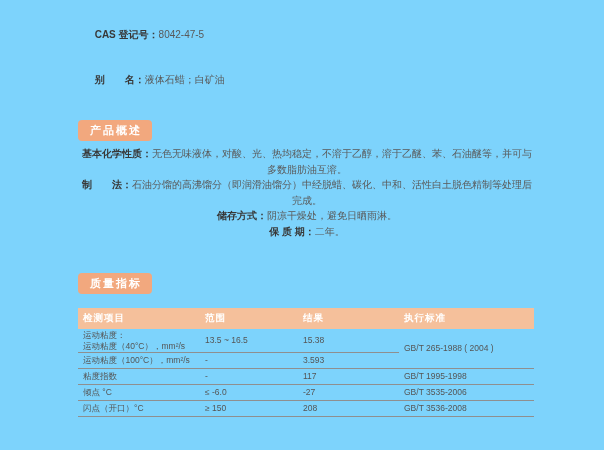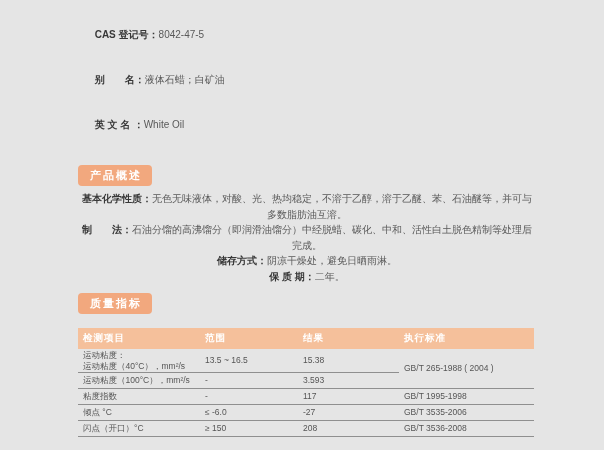--- a/index.html
+++ b/index.html
@@ -1,34 +1,34 @@
 <!DOCTYPE html>
 <html><head>
 <meta charset="utf-8">
 <style>
   * { margin:0; padding:0; box-sizing:border-box; }
   html,body { background:#ffffff; }
   body { font-family:"Liberation Sans","DejaVu Sans",sans-serif; }
   .page {
-    position:relative; width:604px; height:450px; background:#e5e5e5;
+    position:relative; width:604px; height:450px; background:#7dd3fc;
     overflow:hidden; padding:10px 0 0 78px; color:#4a4a4a;
   }
   
   .info { margin-top:2px; }
   .info-line { font-size:10px; line-height:15px; color:#595959; white-space:pre; }
   .info-label { display:inline-block; min-width:39px; font-weight:bold; color:#383838; }
   .info-colon { font-weight:bold; color:#383838; }
   
   .badge {
     display:inline-block; background:#f2a87e; color:#ffffff;
     font-size:11px; font-weight:bold; letter-spacing:2px;
     padding:4px 10px 4px 12px; border-radius:4px; line-height:13px;text-align:right;
   }
   .badge-wrap1 { margin-top:18px; }
-  .badge-wrap2 { margin-top:9px; }
+  .badge-wrap2 { margin-top:34px; }
   
   .paras { margin-top:5px; width:458px;text-align:center; }
   .paras p { font-size:10px; line-height:15.5px; color:#595959; }
   .p-label { font-weight:bold; color:#383838; white-space:pre; }
   .p-colon { font-weight:bold; color:#383838; }
   
   table.quality {
     margin-top:14px; width:456px; border-collapse:collapse; table-layout:fixed;
     font-size:8.5px; color:#555555;
   }
@@ -51,23 +51,20 @@
 <body>
 
 <div class="page">
 
   <div class="info">
     <div class="info-line">
       <span class="info-label">CAS 登记号</span><span class="info-colon">：</span><span>8042-47-5</span>
     </div>
     <div class="info-line">
       <span class="info-label">别　　名</span><span class="info-colon">：</span><span>液体石蜡；白矿油</span>
-    </div>
-    <div class="info-line">
-      <span class="info-label">英 文 名</span><span class="info-colon">：</span><span>White Oil</span>
     </div>
   </div>
 
   <div class="badge-wrap1">
     <span class="badge">产品概述</span>
   </div>
 
   <div class="paras">
     <p><span class="p-label">基本化学性质</span><span class="p-colon">：</span><span>无色无味液体，对酸、光、热均稳定，不溶于乙醇，溶于乙醚、苯、石油醚等，并可与多数脂肪油互溶。</span></p>
     <p><span class="p-label">制　　法</span><span class="p-colon">：</span><span>石油分馏的高沸馏分（即润滑油馏分）中经脱蜡、碳化、中和、活性白土脱色精制等处理后完成。</span></p>

